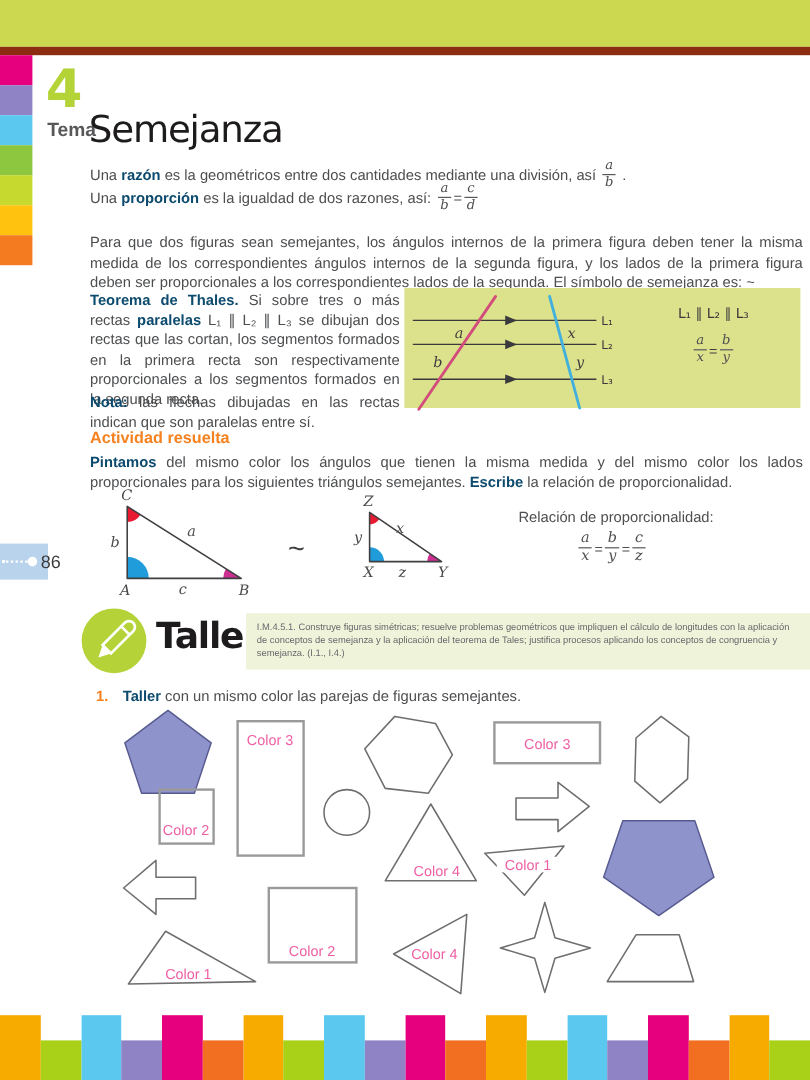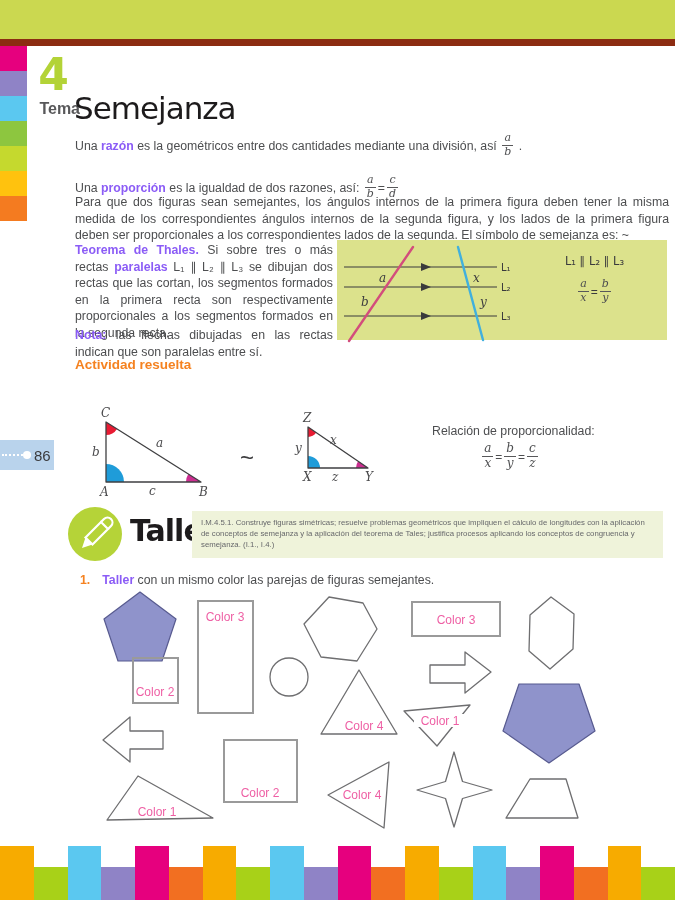--- a/index.html
+++ b/index.html
@@ -19,28 +19,28 @@
   .standard-box{left:84px;width:588px;background:var(--standards_bg);color:#5b5c5e;
                 font-size:7.3px;line-height:9px;padding:2px 6px}
   .standard-1{top:48px;height:22px}
   .standard-2{top:72px;height:13px}
   .title{left:74px;top:90px;font-size:31px;font-weight:normal;color:#1d1b1c;
          font-family:"DejaVu Sans",sans-serif;letter-spacing:-1px}
 
   
   .body-text{font-size:12.3px;line-height:16.5px;color:#4d4e50}
   .just{text-align:justify}
-  .term{color:#8b5cf6;font-weight:bold}
+  .term{color:#0c4a6e;font-weight:bold}
   .frac{display:inline-flex;flex-direction:column;align-items:center;vertical-align:middle;
         font-family:"DejaVu Serif",serif;font-style:italic;font-size:11px;line-height:1.15;
         color:#4d4e50;margin:0 2px;transform:translateY(-2px)}
   .frac .num{border-bottom:1px solid #58585a;padding:0 2px}
   .frac .den{padding:0 2px}
   .p1{left:75px;top:134px;width:594px}
-  .p2{left:75px;top:176px;width:594px}
+  .p2{left:75px;top:153px;width:594px}
   .p3{left:75px;top:194px;width:594px}
   .thales-col{left:75px;top:242px;width:258px}
   .thales-nota{left:75px;top:327px;width:258px}
 
   
   .thales-box{left:337px;top:240px;width:330px;height:100px;background:var(--thales_box_bg)}
   .t-line{stroke:#3a3a3c;stroke-width:1.2}
   .t-arrow{fill:#3a3a3c}
   .t-pink{stroke:var(--thales_pink_line);stroke-width:2.4;stroke-linecap:round}
   .t-blue{stroke:var(--thales_blue_line);stroke-width:2.4;stroke-linecap:round}
@@ -59,30 +59,30 @@
   .tri-label{font-family:"DejaVu Serif",serif;font-style:italic;font-size:12px;fill:#4a4a4c}
   .ang-red{fill:var(--angle_red)}
   .ang-blue{fill:var(--angle_blue)}
   .ang-magenta{fill:var(--angle_magenta)}
   .sim-symbol{left:240px;top:444px;font-size:24px;color:#3f3f41}
   .rel-label{left:432px;top:424px;font-size:12.3px;color:#4d4e50}
   .rel-eq{left:445px;top:444px;width:130px;text-align:center;font-size:12px}
   .rel-eq .frac{font-size:12px}
 
   
-  .page-tab{left:0;top:440px;width:54px;height:30px;background:var(--page_tab_blue)}
+  .page-tab{left:0;top:453px;width:40px;height:30px;background:var(--page_tab_blue)}
   .tab-dots{position:absolute;left:2px;top:14px;width:21px;border-top:2px dotted #fff}
   .tab-dot{position:absolute;left:23px;top:11px;width:8px;height:8px;border-radius:50%;background:#fff}
   .tab-num{position:absolute;left:34px;top:7px;font-size:15px;color:#3b3b3d}
 
   
   .taller-circle{left:68px;top:507px;width:54px;height:54px;border-radius:50%;background:var(--taller_green)}
   .taller-label{left:130px;top:513px;font-size:30px;font-weight:bold;color:#1d1b1c;
                 font-family:"DejaVu Sans",sans-serif;letter-spacing:-1px}
-  .taller-box{left:192px;top:511px;width:471px;height:47px;background:var(--taller_box_bg);
+  .taller-box{left:205px;top:511px;width:471px;height:47px;background:var(--taller_box_bg);
               color:#67686b;font-size:7.8px;line-height:11px;padding:6px 9px 4px}
 
   .exercise{left:80px;top:572px;width:589px}
   .ex-num{color:var(--accent_orange);font-weight:bold;margin-right:12px}
 
   
   .shapes-svg{left:0;top:588px;width:675px;height:260px}
   .shape-outline{stroke:var(--outline_gray);stroke-width:1.3;fill:none;stroke-linejoin:round}
   .shape-rect{stroke:var(--rect_gray);stroke-width:2;fill:none}
   .shape-purple{fill:var(--shape_purple);stroke:var(--shape_purple_stroke);stroke-width:1.2;stroke-linejoin:round}
@@ -156,20 +156,21 @@
     <div class="abs t-ratio"><span class="frac">
           <span class="num">a</span>
           <span class="den">x</span>
         </span><span>=</span><span class="frac">
           <span class="num">b</span>
           <span class="den">y</span>
         </span></div>
   </div>
 
   <h2 class="abs orange-h">Actividad resuelta</h2>
+  <p class="abs body-text just pintamos"><span class="term">Pintamos</span><span> del mismo color los ángulos que tienen la misma medida y del mismo color los lados proporcionales para los siguientes triángulos semejantes. </span><span class="term">Escribe</span><span> la relación de proporcionalidad.</span></p>
 
   <svg class="abs fig-svg" viewBox="90 405 300 100">
     <path class="ang-blue" d="M106,482 L106,464 A18,18 0 0 1 124,482 Z"></path>
     <path class="ang-red" d="M106,422 L106,435 A13,13 0 0 0 117,428.9 Z"></path>
     <path class="ang-magenta" d="M201,482 L186,482 A15,15 0 0 1 188.3,474 Z"></path>
     <polygon class="tri-edge" points="106,422 106,482 201,482"></polygon>
     <path class="ang-red" d="M308,427 L308,437 A10,10 0 0 0 316.2,432.6 Z"></path>
     <path class="ang-blue" d="M308,468 L308,456 A12,12 0 0 1 320,468 Z"></path>
     <path class="ang-magenta" d="M368,468 L356,468 A12,12 0 0 1 358.1,461.3 Z"></path>
     <polygon class="tri-edge" points="308,427 308,468 368,468"></polygon>

